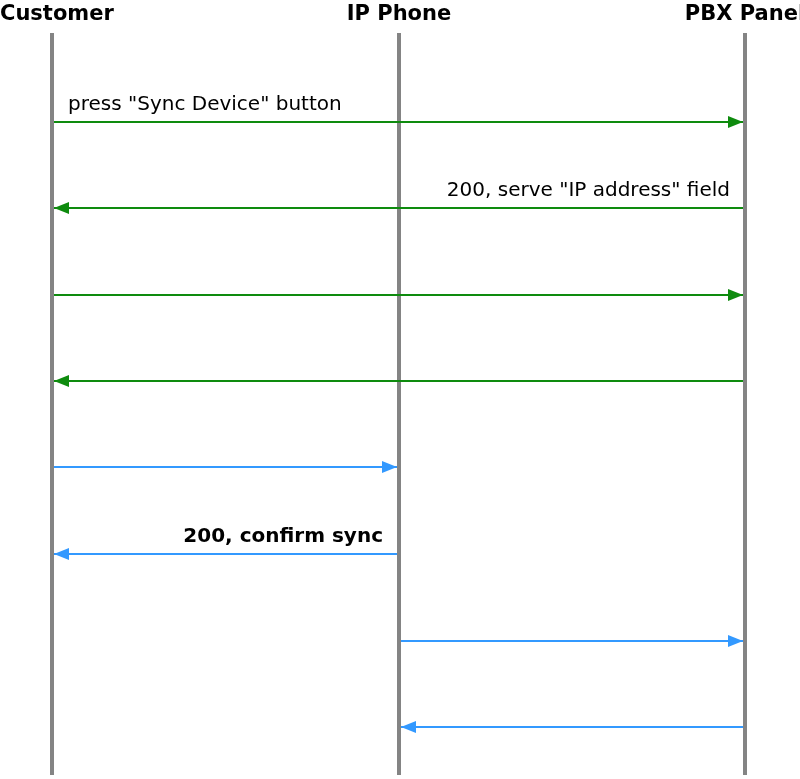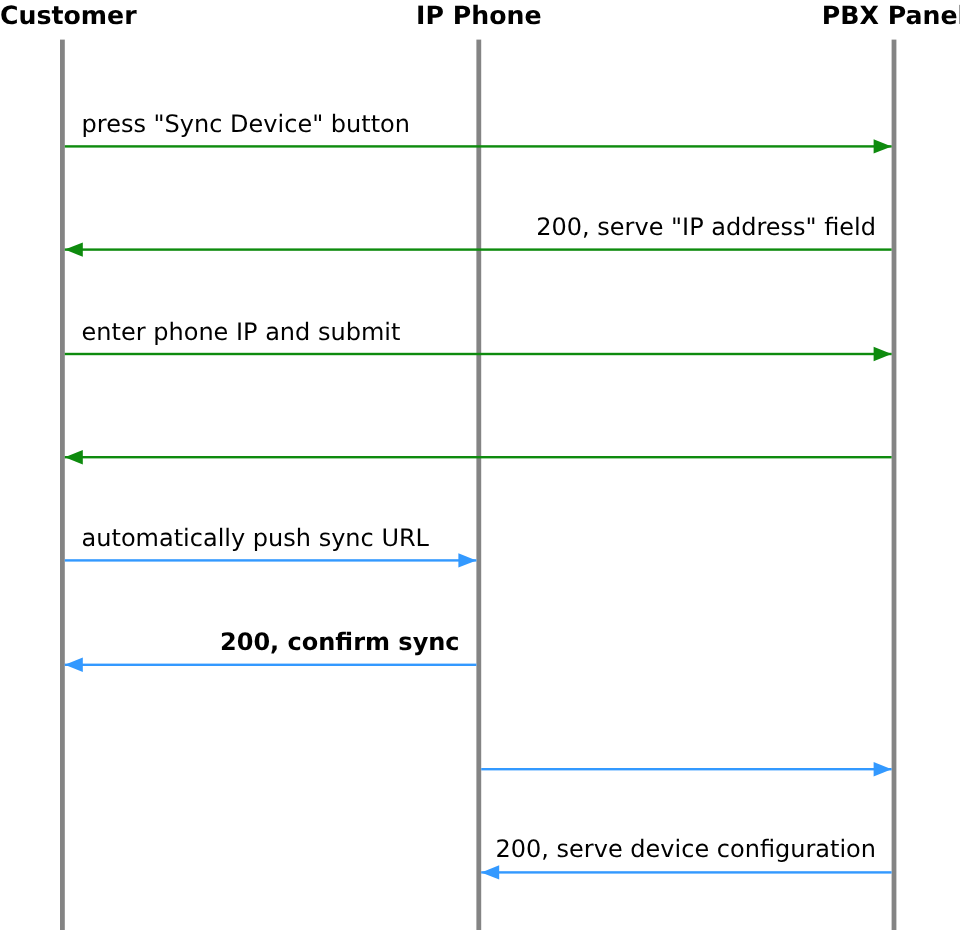--- a/index.html
+++ b/index.html
@@ -79,41 +79,38 @@
   <div class="msg-label" style="top:90px; left:68px;">press "Sync Device" button</div>
   <div class="arrow green" style="top:121px; left:54px; width:689px;">
     <span class="head right"></span>
   </div>
 
   <div class="msg-label" style="top:176px; right:70px;">200, serve "IP address" field</div>
   <div class="arrow green" style="top:207px; left:54px; width:689px;">
     <span class="head left"></span>
   </div>
 
-  <div class="msg-label" style="top:263px; left:68px;">enter phone IP and submit</div>
   <div class="arrow green" style="top:294px; left:54px; width:689px;">
     <span class="head right"></span>
   </div>
 
   <div class="arrow green" style="top:380px; left:54px; width:689px;">
     <span class="head left"></span>
   </div>
 
-  <div class="msg-label" style="top:435px; left:68px;">automatically push sync URL</div>
   <div class="arrow blue" style="top:466px; left:54px; width:343px;">
     <span class="head right"></span>
   </div>
 
   <div class="msg-label" style="top:522px; right:417px;font-weight:bold;">200, confirm sync</div>
   <div class="arrow blue" style="top:553px; left:54px; width:343px;">
     <span class="head left"></span>
   </div>
 
   <div class="arrow blue" style="top:640px; left:401px; width:342px;">
     <span class="head right"></span>
   </div>
 
-  <div class="msg-label" style="top:694px; right:70px;">200, serve device configuration</div>
   <div class="arrow blue" style="top:726px; left:401px; width:342px;">
     <span class="head left"></span>
   </div>
 
 </div>
 
 </body></html>

